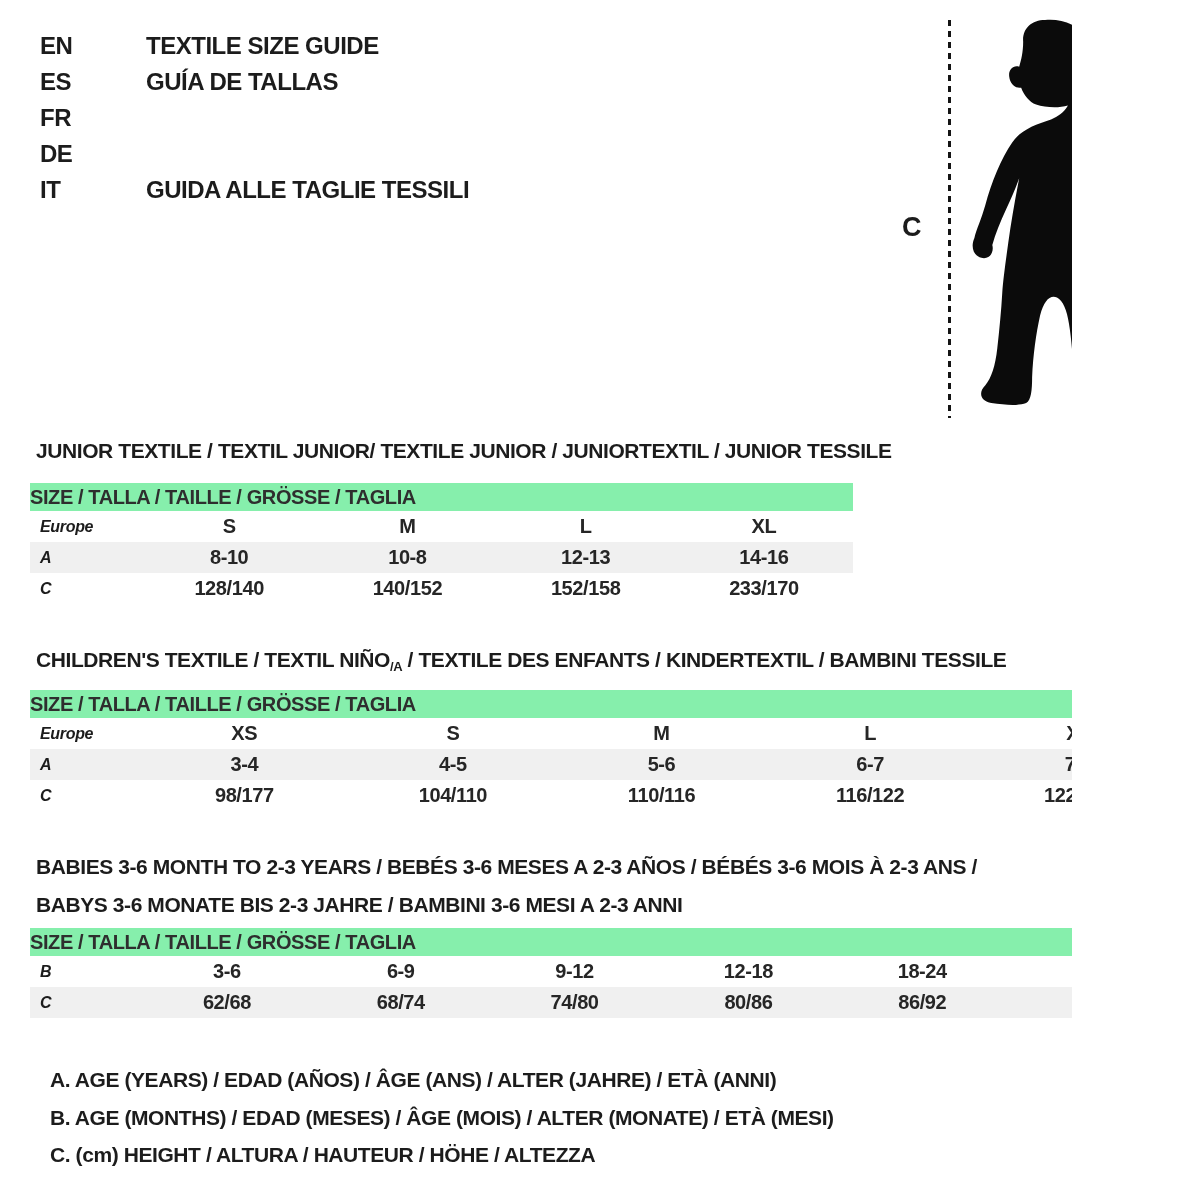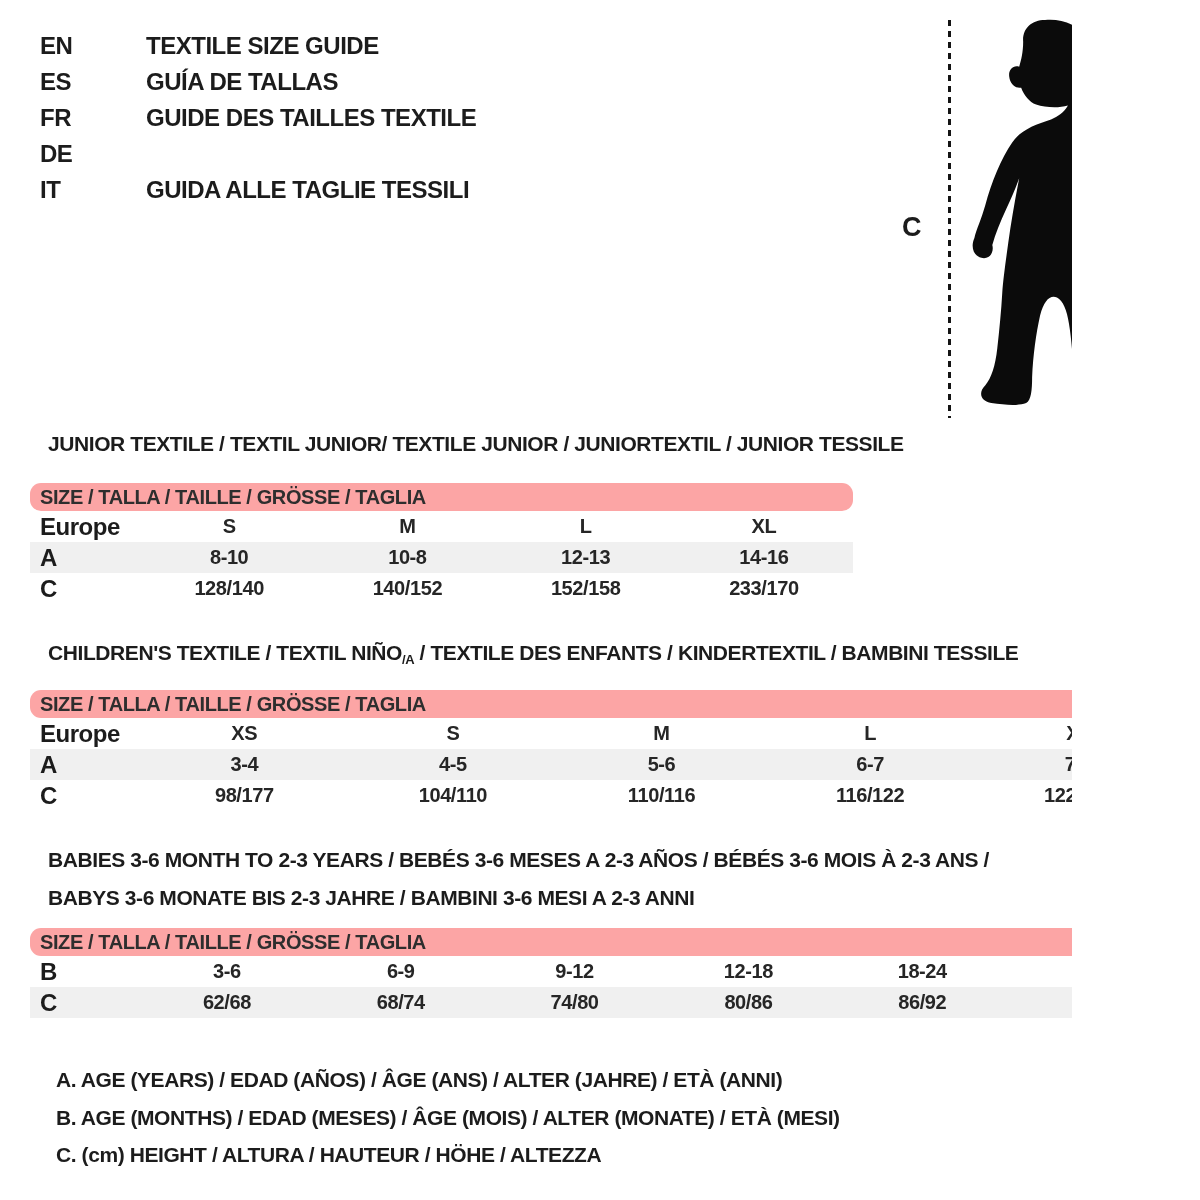--- a/index.html
+++ b/index.html
@@ -21,62 +21,59 @@
     position:absolute;left:948px;top:20px;width:3px;height:398px;
     background:repeating-linear-gradient(to bottom,#141414 0 6px,transparent 6px 11px);
   }
   .measure-label{
     position:absolute;left:902px;top:212px;
     font-size:27px;font-weight:700;
   }
   .baby{position:absolute;left:958px;top:16px;}
   
   .sec-title{
-    position:absolute;left:48px;
-    font-size:21px;font-weight:700;letter-spacing:-0.02em;white-space:nowrap;
+    position:absolute;left:36px;
+    font-size:21px;font-weight:700;letter-spacing:-0.02em;white-space:nowrap;margin-top:7px;
   }
   .sub{font-size:13px;vertical-align:-4px;font-weight:700;}
   
   .sizetable{position:absolute;left:30px;}
   .size-header{
-    background:#fca5a5;height:28px;display:flex;align-items:center;
-    padding-left:10px;
-    border-radius:11px;
+    background:#86efac;height:28px;display:flex;align-items:center;
   }
   .size-header span{font-size:20px;font-weight:700;color:#2e2e2e;letter-spacing:-0.02em;}
   .trow{display:grid;align-items:center;height:31px;}
   .g4{grid-template-columns:110px repeat(4,1fr);}
   .g5{grid-template-columns:110px repeat(5,1fr);}
   .g6{grid-template-columns:110px repeat(6,1fr);}
   .shade{background:#f0f0f0;}
-  .rlabel{font-size:24px;font-weight:700;padding-left:10px;letter-spacing:-0.02em;}
+  .rlabel{font-size:16px;font-weight:700;padding-left:10px;letter-spacing:-0.02em;font-style:italic;}
   .tcell{font-size:20px;font-weight:700;text-align:center;color:#262626;letter-spacing:-0.02em;}
   
   .note{
-    position:absolute;left:56px;
+    position:absolute;left:50px;
     font-size:21px;font-weight:700;letter-spacing:-0.02em;white-space:nowrap;
   }
 </style>
 </head>
 <body>
 
 <div class="sheet">
 
   <div class="langs">
     <div class="lang-row">
       <span class="lang-code">EN</span>
       <span class="lang-label">TEXTILE SIZE GUIDE</span>
     </div>
     <div class="lang-row">
       <span class="lang-code">ES</span>
       <span class="lang-label">GUÍA DE TALLAS</span>
     </div>
     <div class="lang-row">
       <span class="lang-code">FR</span>
-      <span class="lang-label">GUIDE DES TAILLES TEXTILE</span>
     </div>
     <div class="lang-row">
       <span class="lang-code">DE</span>
     </div>
     <div class="lang-row">
       <span class="lang-code">IT</span>
       <span class="lang-label">GUIDA ALLE TAGLIE TESSILI</span>
     </div>
   </div>
 

